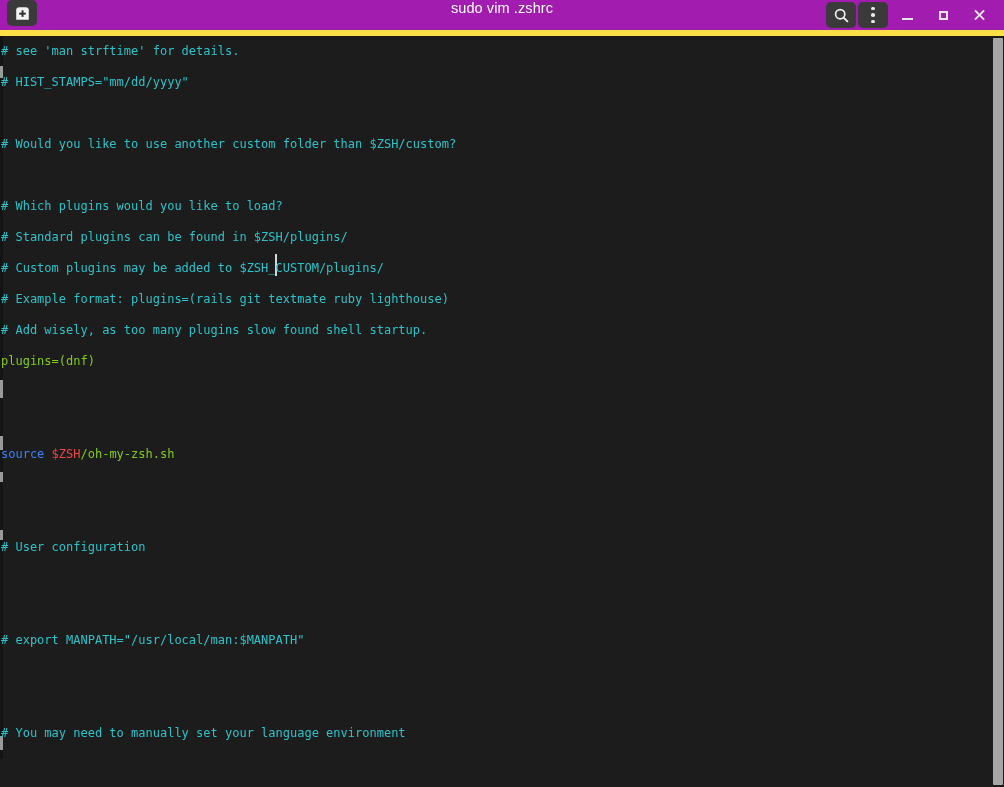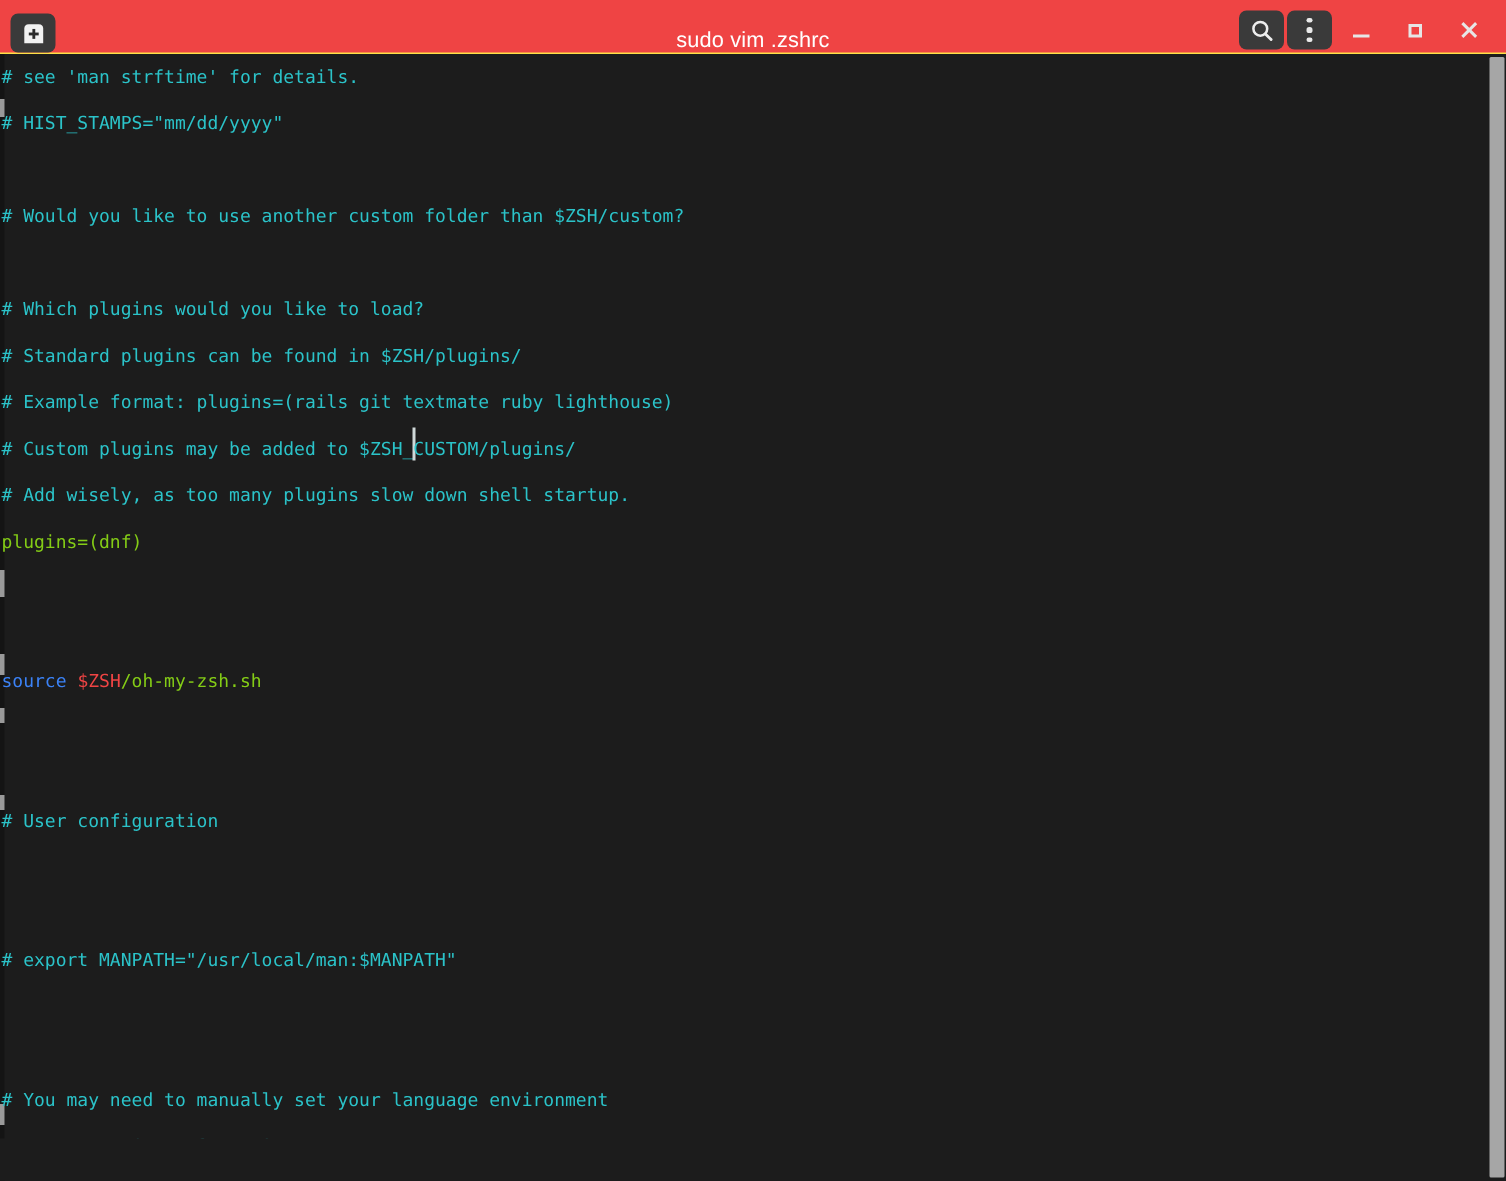--- a/index.html
+++ b/index.html
@@ -21,24 +21,24 @@
     background: #1c1c1c;
     display: flex;
     flex-direction: column;
   }
 
   
   .titlebar {
     position: relative;
     height: 36px;
     min-height: 36px;
-    background: #ef4444;
-    border-bottom: 1px solid #fde047;
-    display: flex;
-    align-items: flex-end;
+    background: #a21caf;
+    border-bottom: 6px solid #fde047;
+    display: flex;
+    align-items: flex-start;
     box-sizing: border-box;
   }
   .tb-left {
     display: flex;
     align-items: center;
     padding-left: 7px;
   }
   .tb-right {
     display: flex;
     align-items: center;
@@ -251,23 +251,23 @@
     </div>
 
     <div class="buffer">
         <div class="line"><span class="c-comment"># see 'man strftime' for details.</span></div>
         <div class="line"><span class="c-comment"># HIST_STAMPS="mm/dd/yyyy"</span></div>
         <div class="line">&nbsp;</div>
         <div class="line"><span class="c-comment"># Would you like to use another custom folder than $ZSH/custom?</span></div>
         <div class="line">&nbsp;</div>
         <div class="line"><span class="c-comment"># Which plugins would you like to load?</span></div>
         <div class="line"><span class="c-comment"># Standard plugins can be found in $ZSH/plugins/</span></div>
+        <div class="line"><span class="c-comment"># Custom plugins may be added to $ZSH_</span><span class="cursor"></span><span class="c-comment">CUSTOM/plugins/</span></div>
         <div class="line"><span class="c-comment"># Example format: plugins=(rails git textmate ruby lighthouse)</span></div>
-        <div class="line"><span class="c-comment"># Custom plugins may be added to $ZSH_</span><span class="cursor"></span><span class="c-comment">CUSTOM/plugins/</span></div>
-        <div class="line"><span class="c-comment"># Add wisely, as too many plugins slow down shell startup.</span></div>
+        <div class="line"><span class="c-comment"># Add wisely, as too many plugins slow found shell startup.</span></div>
         <div class="line"><span class="c-normal">plugins=(dnf)</span></div>
         <div class="line">&nbsp;</div>
         <div class="line">&nbsp;</div>
         <div class="line"><span class="c-keyword">source</span><span class="c-normal"> </span><span class="c-var">$ZSH</span><span class="c-normal">/oh-my-zsh.sh</span></div>
         <div class="line">&nbsp;</div>
         <div class="line">&nbsp;</div>
         <div class="line"><span class="c-comment"># User configuration</span></div>
         <div class="line">&nbsp;</div>
         <div class="line">&nbsp;</div>
         <div class="line"><span class="c-comment"># export MANPATH="/usr/local/man:$MANPATH"</span></div>

